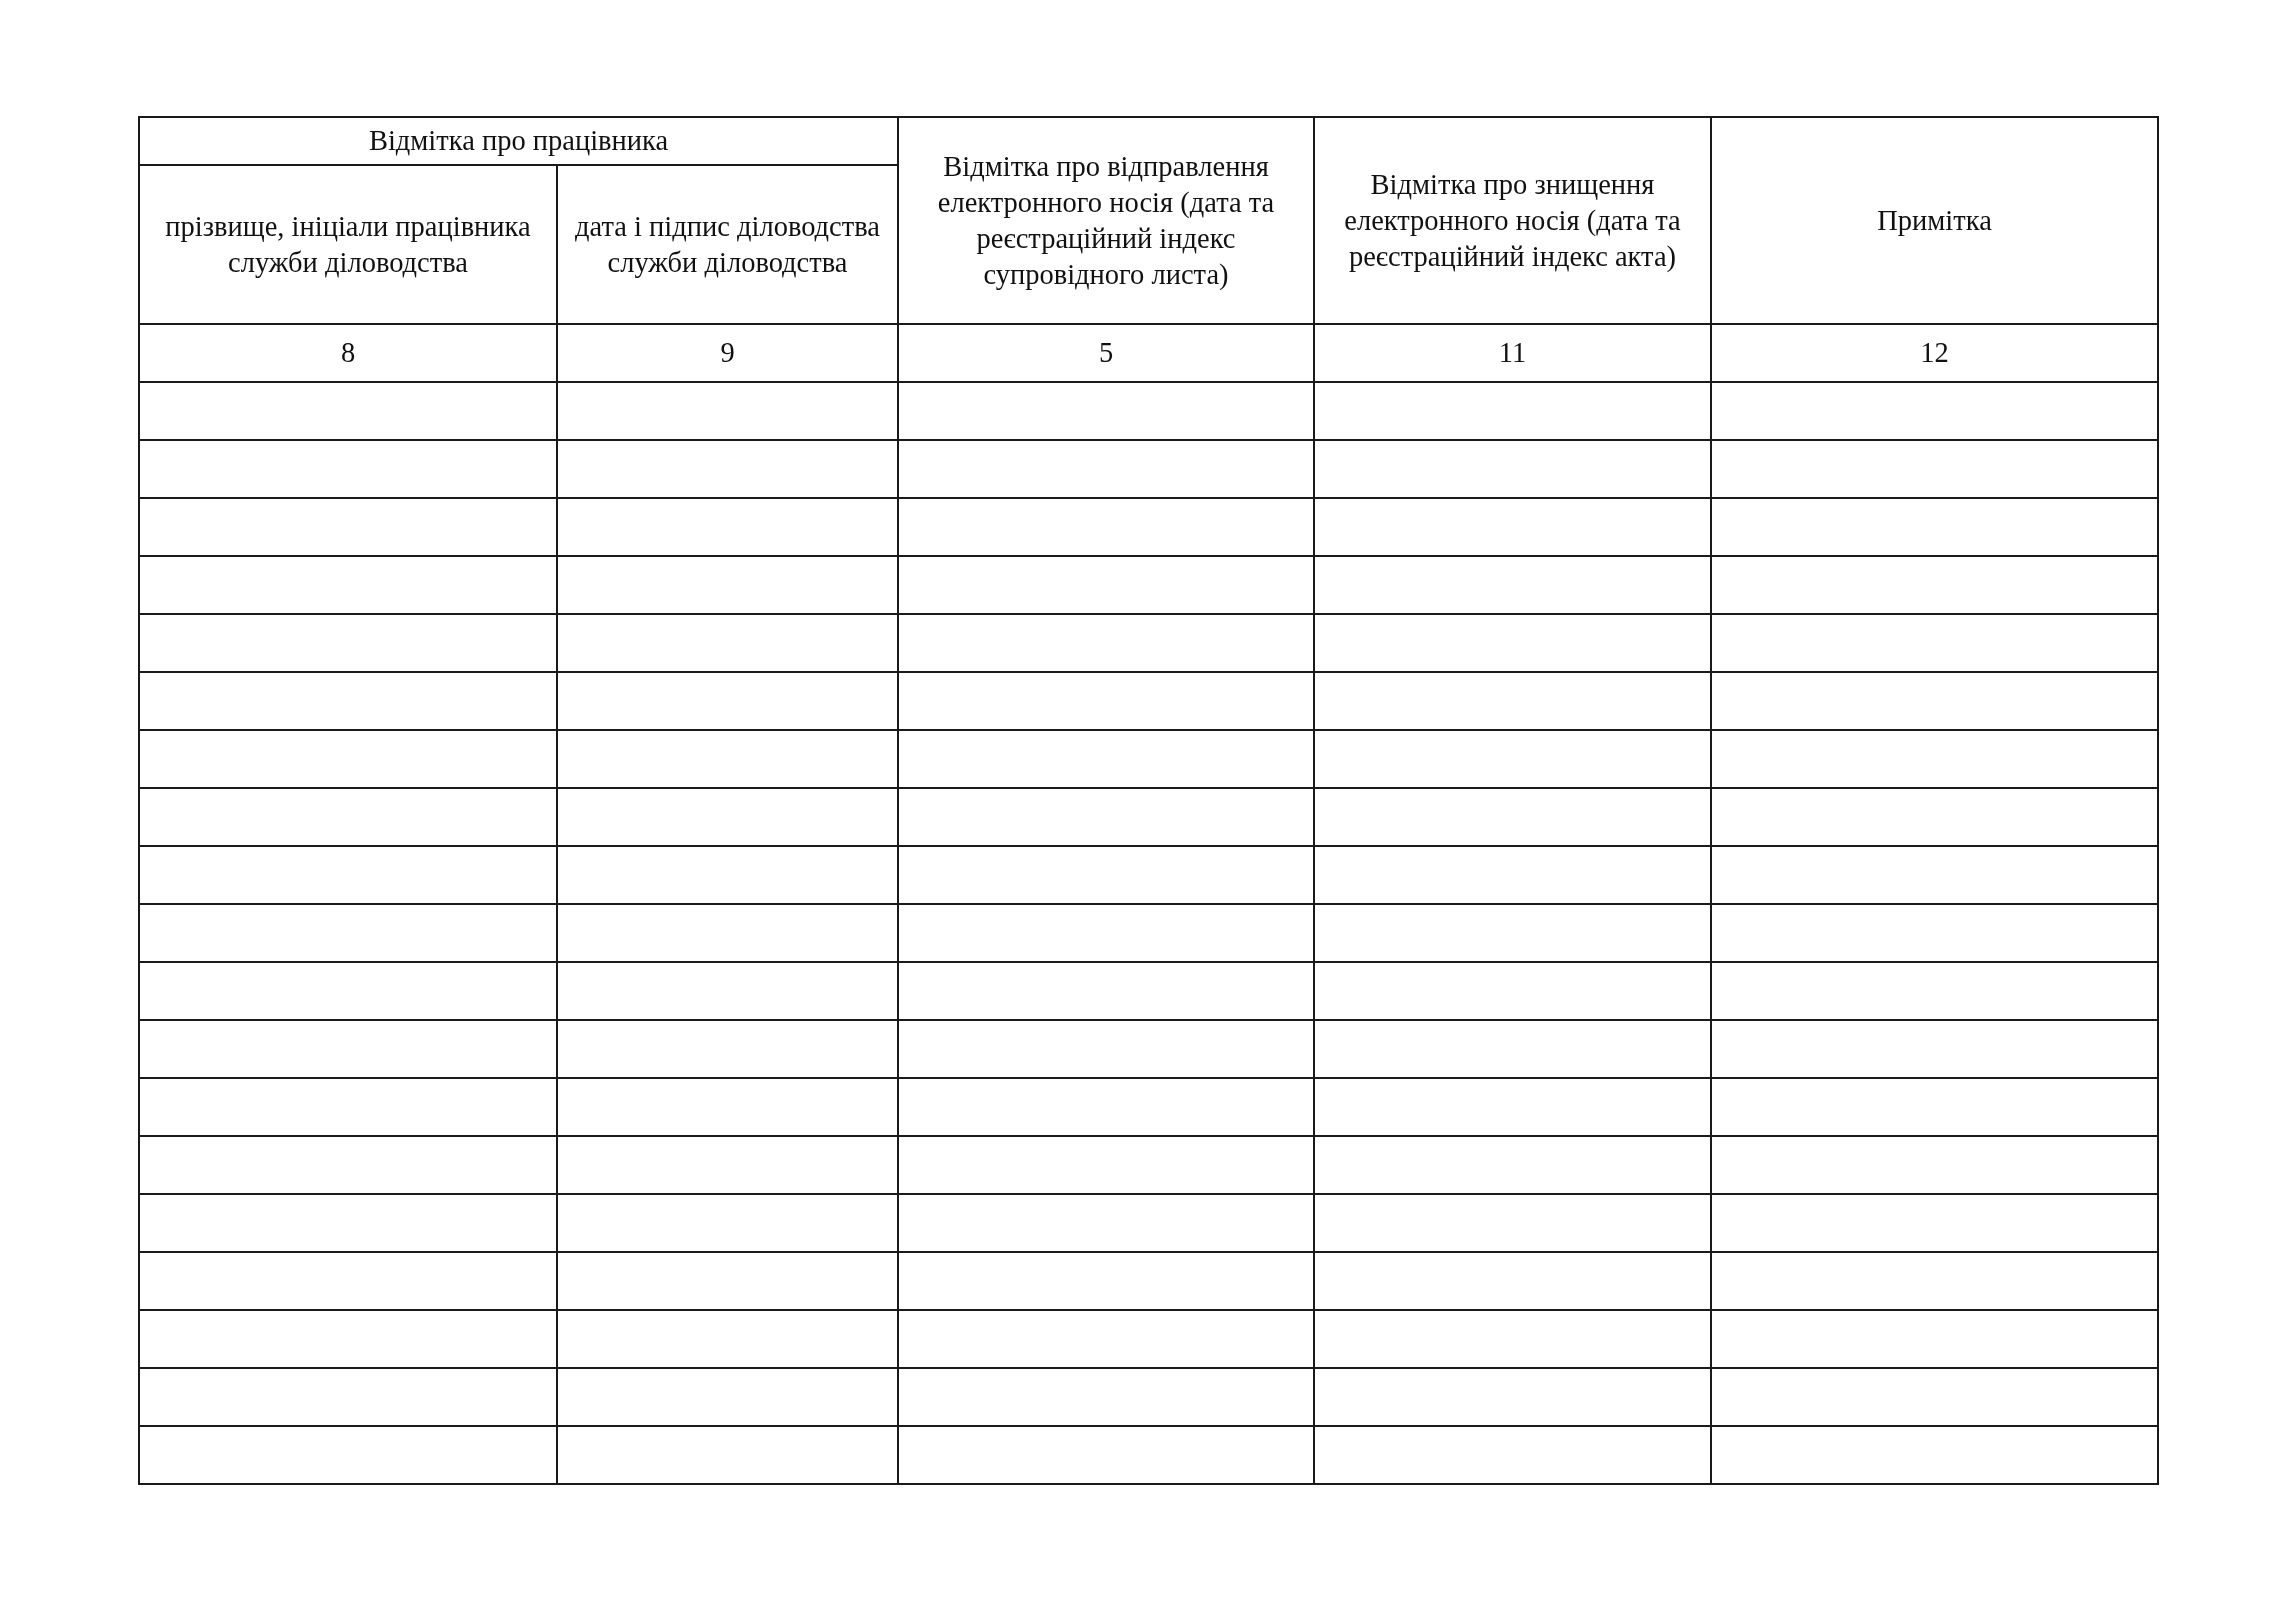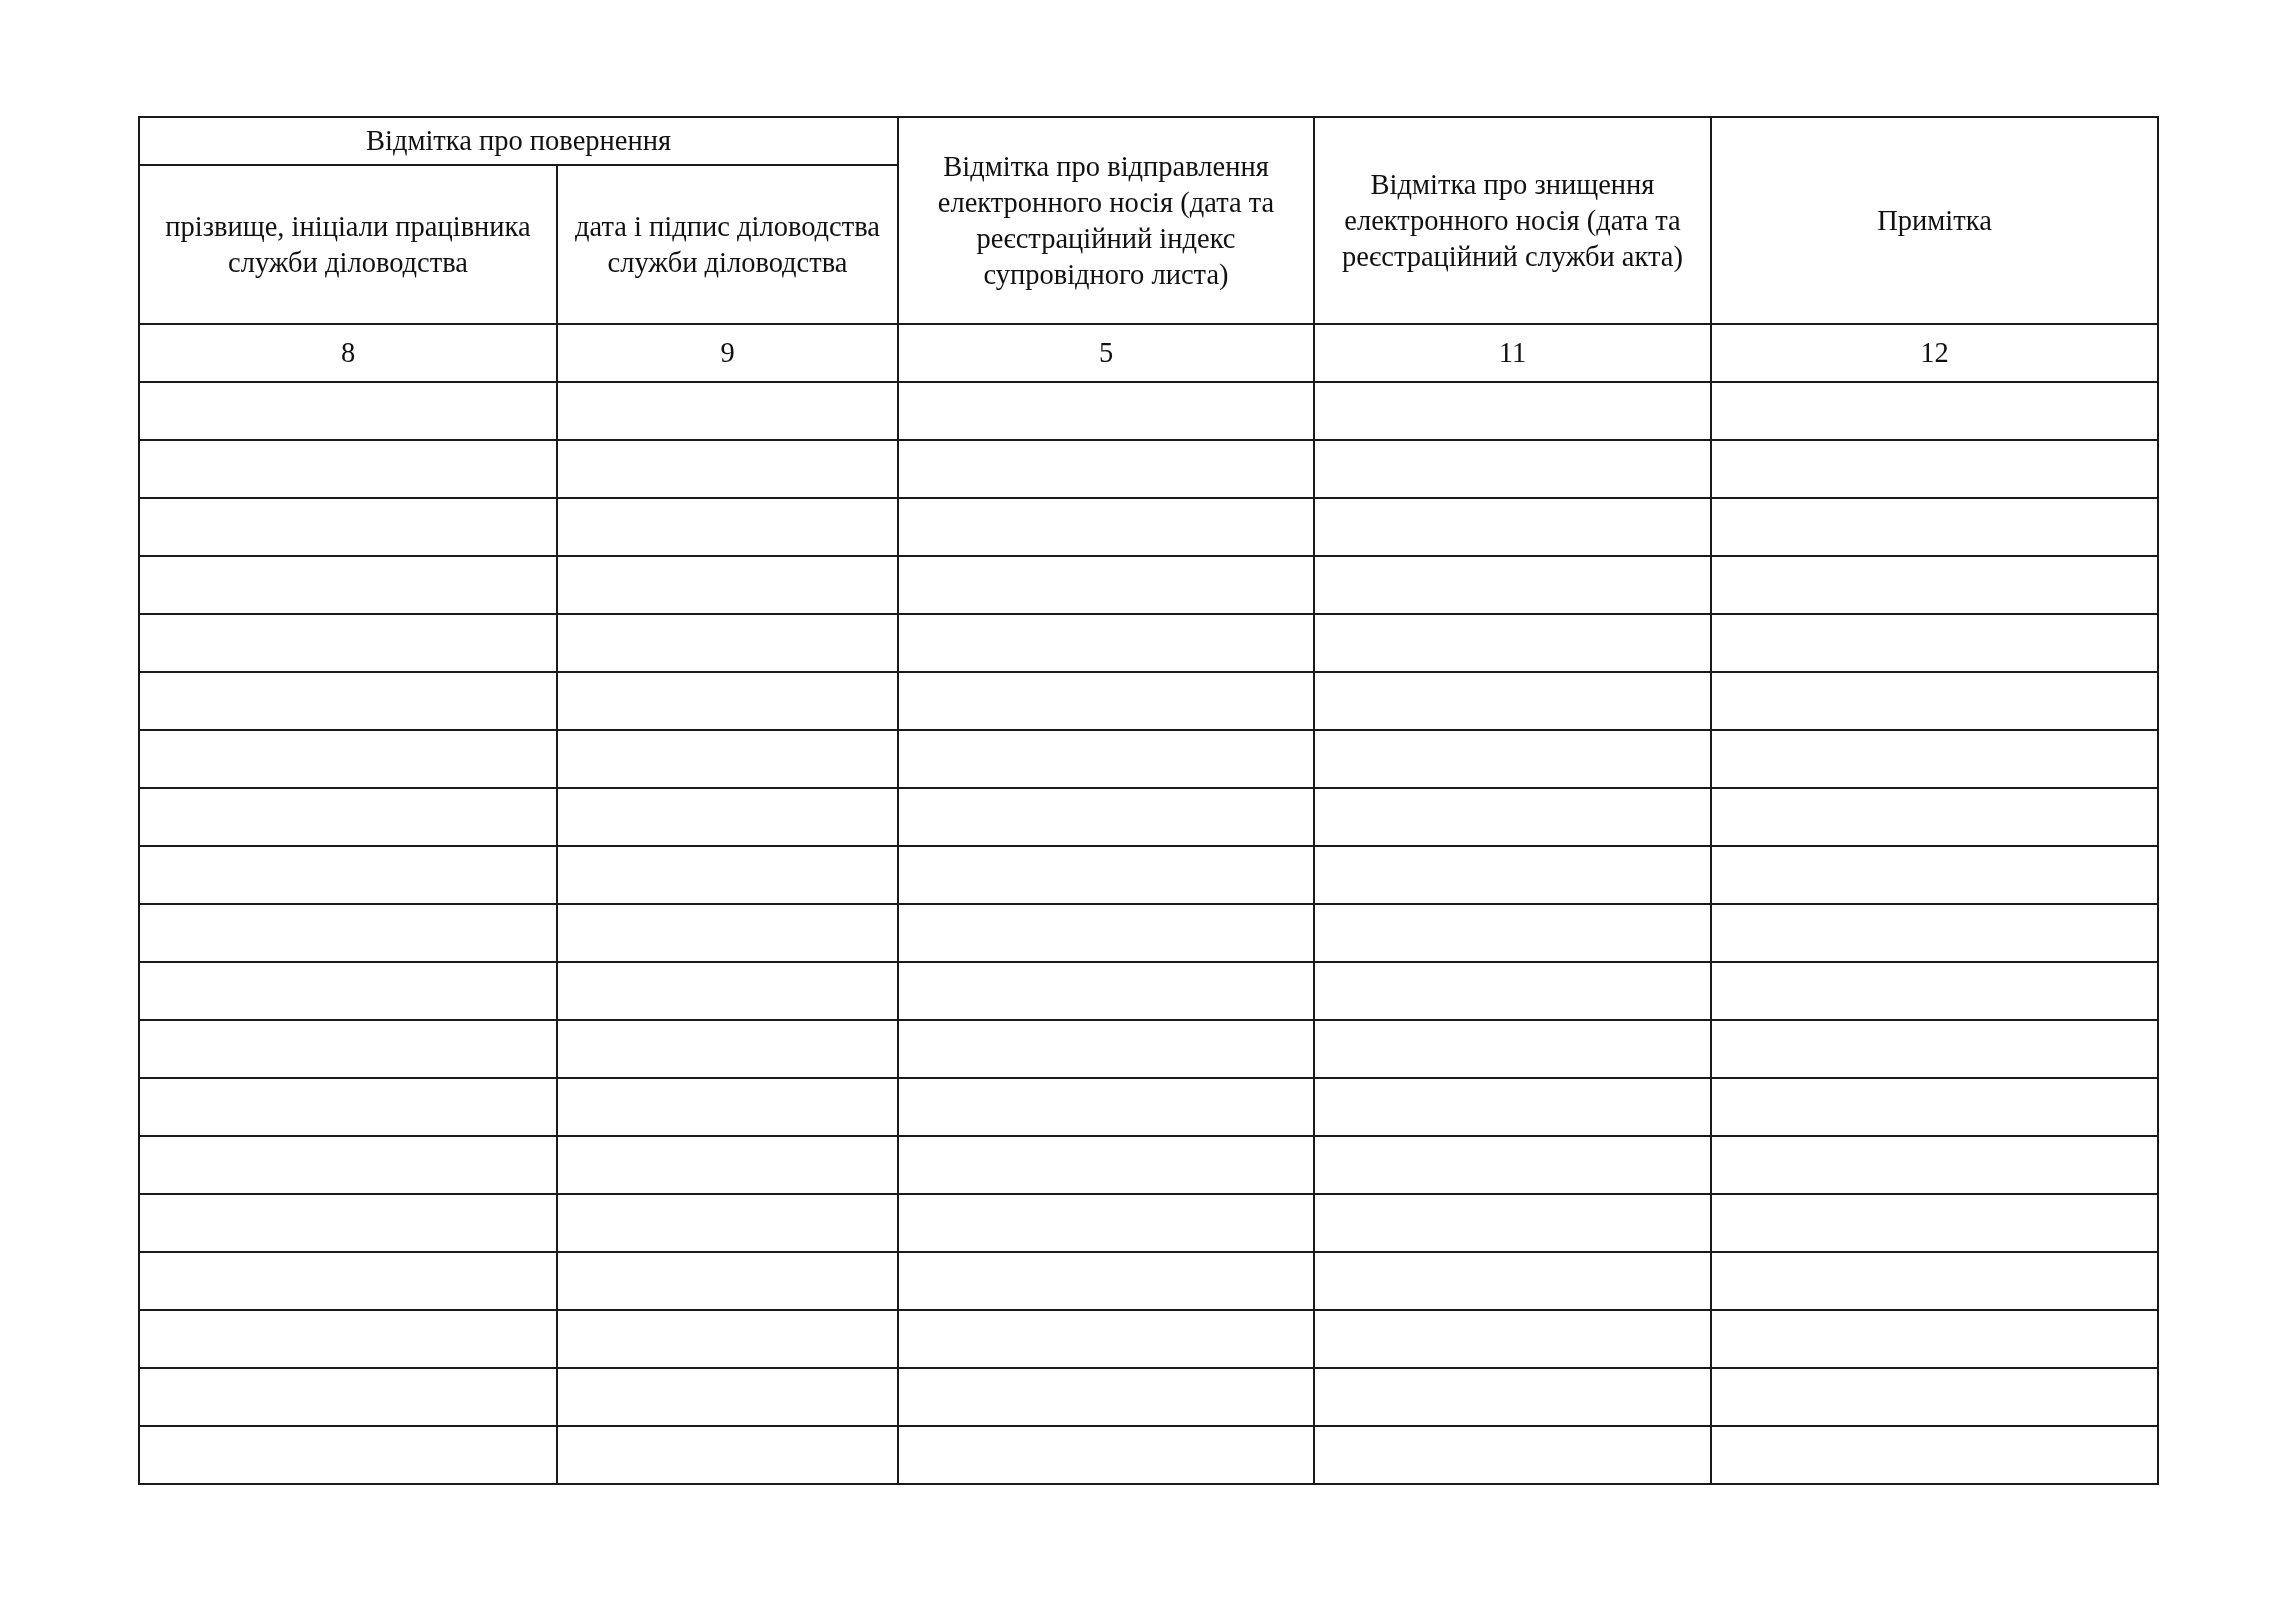--- a/index.html
+++ b/index.html
@@ -30,23 +30,23 @@
   <table class="journal">
     <colgroup id="cols">
         <col style="width: 418px;">
         <col style="width: 341px;">
         <col style="width: 416px;">
         <col style="width: 397px;">
         <col style="width: 447px;">
       </colgroup>
     <thead>
       <tr class="r-group">
-        <th colspan="2">Відмітка про повернення</th>
+        <th colspan="2">Відмітка про працівника</th>
         <th rowspan="2" style="padding:0 20px;font-family:Liberation Serif, serif;">Відмітка про відправлення електронного носія (дата та реєстраційний індекс супровідного листа)</th>
-        <th rowspan="2" style="padding:0 26px;">Відмітка про знищення електронного носія (дата та реєстраційний служби акта)</th>
+        <th rowspan="2" style="padding:0 26px;">Відмітка про знищення електронного носія (дата та реєстраційний індекс акта)</th>
         <th rowspan="2">Примітка</th>
       </tr>
       <tr class="r-sub">
         <th>прізвище, ініціали працівника служби діловодства</th>
         <th>дата і підпис діловодства служби діловодства</th>
       </tr>
     </thead>
     <tbody id="tbody">
       <tr class="r-num">
         <td>8</td>

